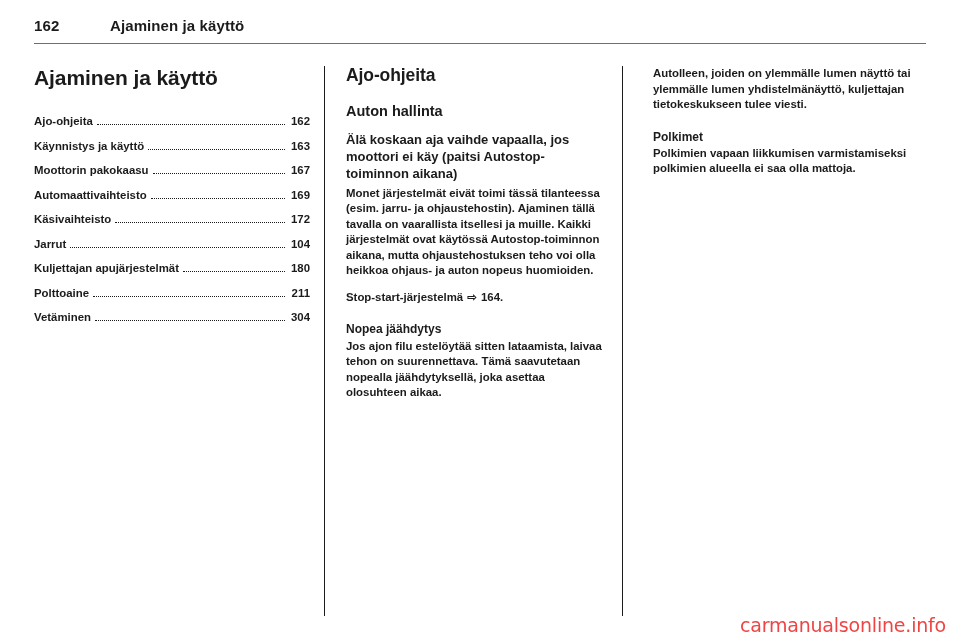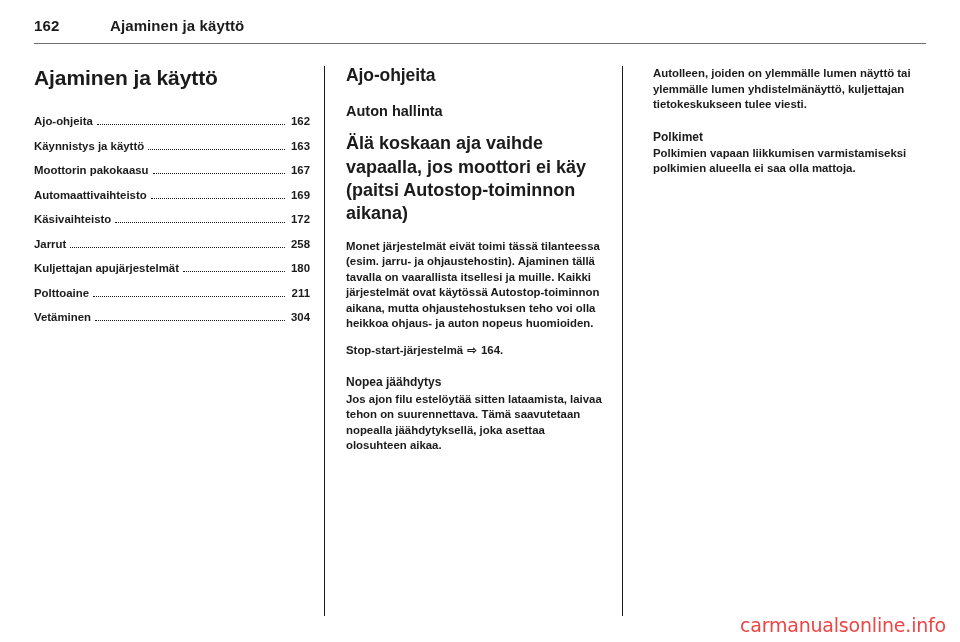--- a/index.html
+++ b/index.html
@@ -141,23 +141,23 @@
 
   
   p {
     margin: 0 0 9px 0;
     font-size: 11.4px;
     line-height: 1.36;
     font-weight: bold;
     text-align: left;
   }
   p.lead {
-    font-size: 18px;
+    font-size: 13px;
     line-height: 1.3;
-    margin-bottom: 13px;
+    margin-bottom: 3px;
   }
   p.ref {
     margin-top: 11px;
     margin-bottom: 8px;
   }
   .ref-arrow {
     font-weight: bold;
     padding: 0 1px;
   }
 
@@ -208,21 +208,21 @@
         <span class="toc-page">169</span>
       </li>
       <li class="toc-item">
         <span class="toc-label">Käsivaihteisto</span>
         <span class="toc-dots"></span>
         <span class="toc-page">172</span>
       </li>
       <li class="toc-item">
         <span class="toc-label">Jarrut</span>
         <span class="toc-dots"></span>
-        <span class="toc-page">258</span>
+        <span class="toc-page">104</span>
       </li>
       <li class="toc-item">
         <span class="toc-label">Kuljettajan apujärjestelmät</span>
         <span class="toc-dots"></span>
         <span class="toc-page">180</span>
       </li>
       <li class="toc-item">
         <span class="toc-label">Polttoaine</span>
         <span class="toc-dots"></span>
         <span class="toc-page">211</span>

